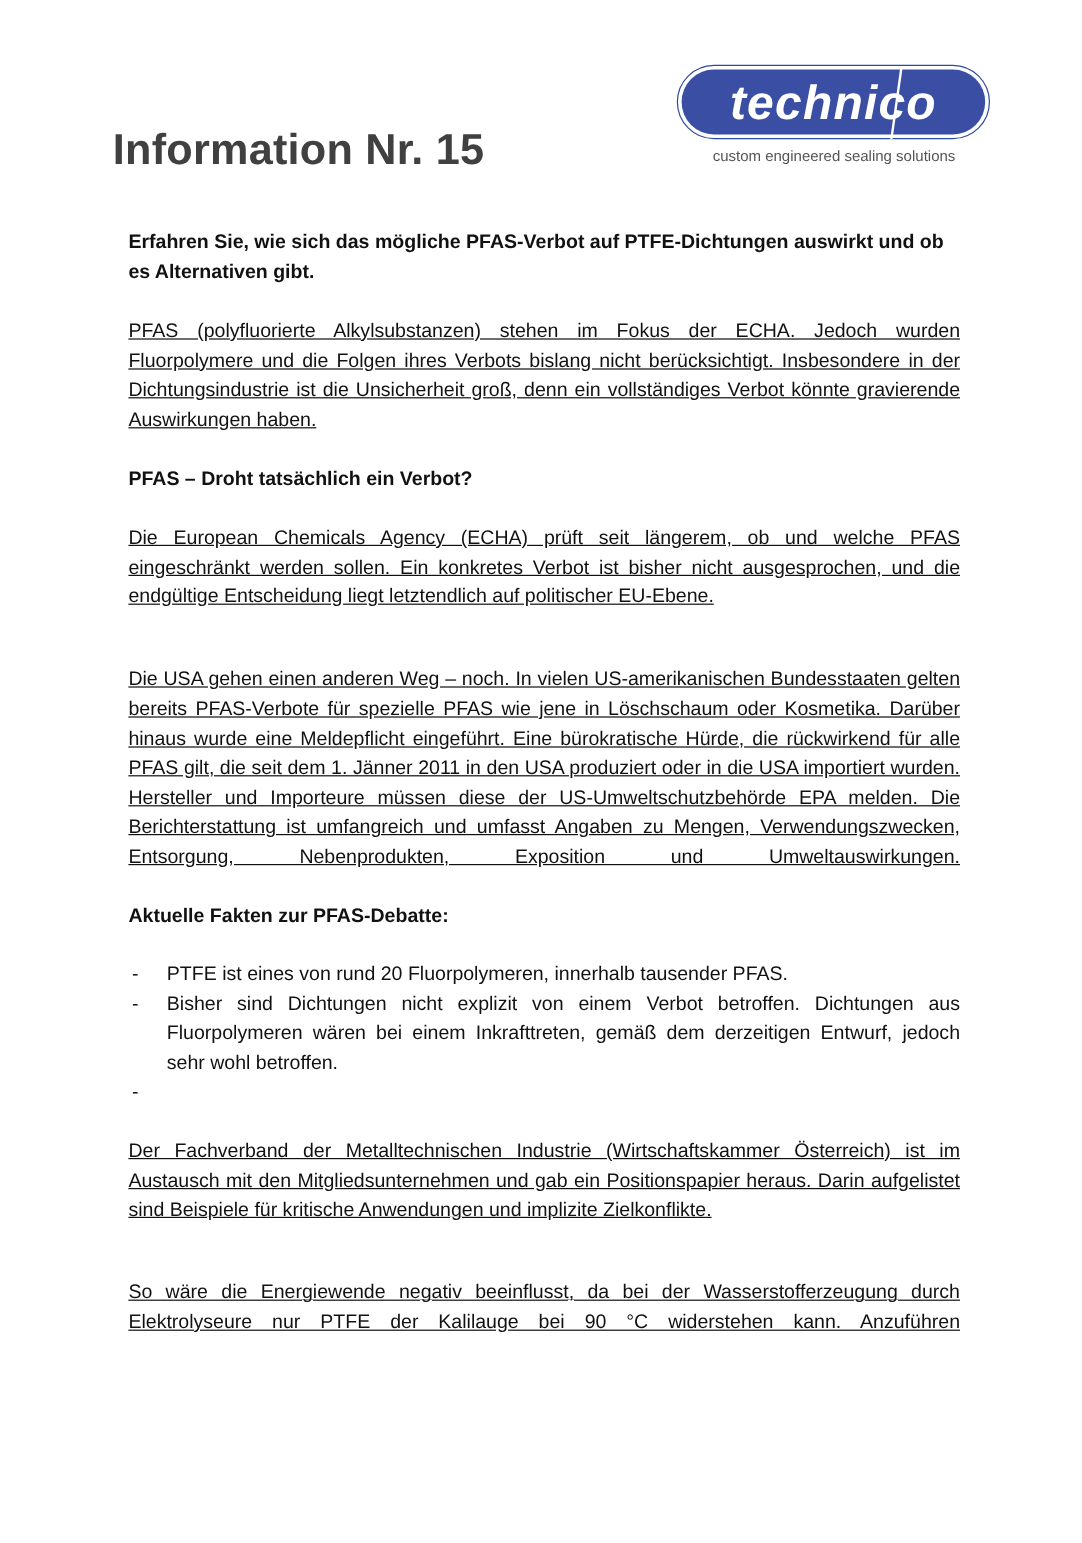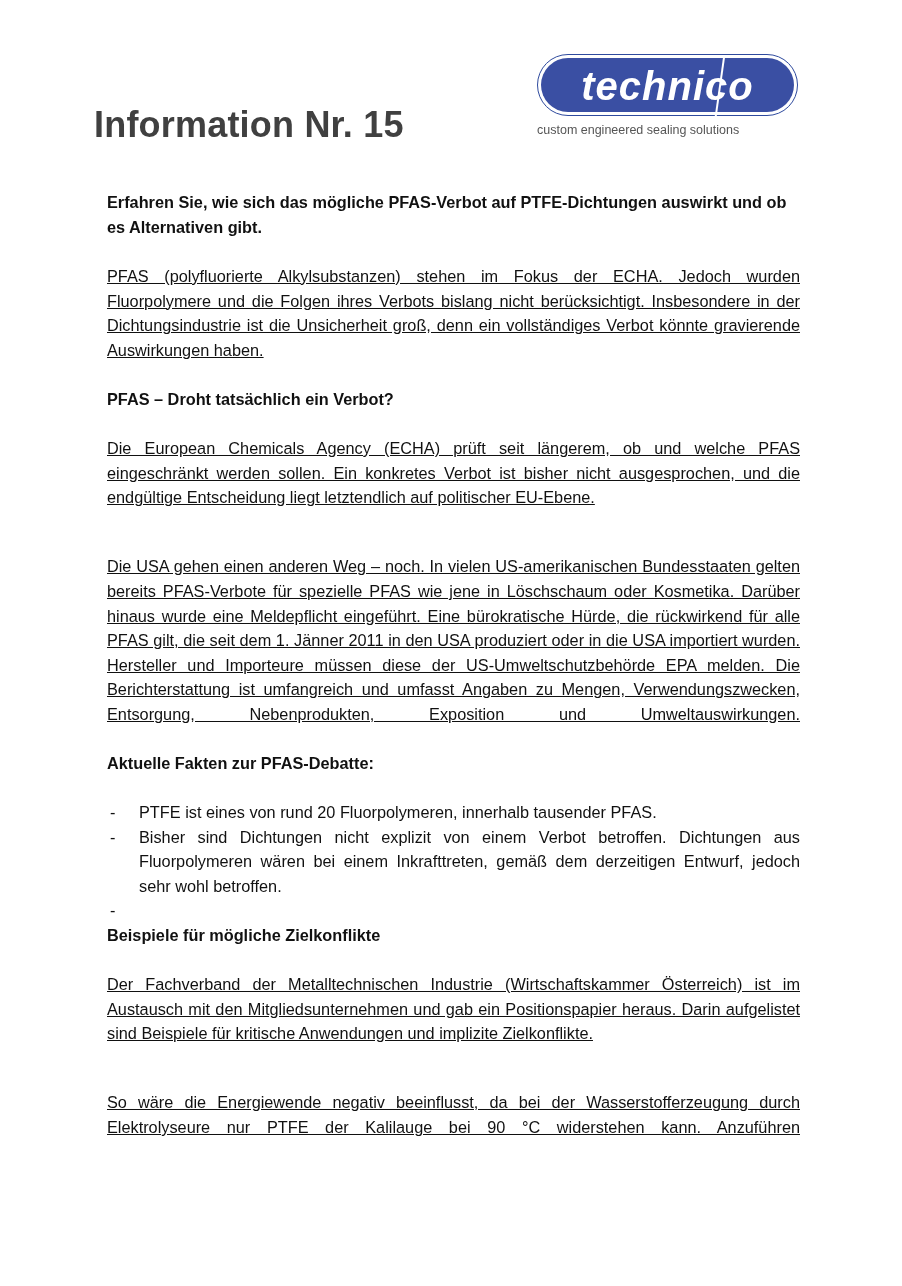--- a/index.html
+++ b/index.html
@@ -6,42 +6,42 @@
     body {
       width: 902px; height: 1286px; position: relative; overflow: hidden;
       font-family: "Liberation Sans", sans-serif; color: #111111;
     }
     .page-title {
       position: absolute; left: 94px; top: 104px;
       font-size: 36px; font-weight: bold; color: #404040;
       margin: 0; letter-spacing: 0.2px; white-space: nowrap;
     }
     .logo {
-      position: absolute; left: 537px; top: 54px; width: 263px; height: 86px; text-decoration: underline;
+      position: absolute; left: 564px; top: 54px; width: 263px; height: 86px; text-decoration: underline;
     }
     .logo-oval {
       position: absolute; left: 0; top: 0; width: 261px; height: 62px;
       border-radius: 32px; border: 1px solid #2e4a9e; background: #fff;
       box-sizing: border-box;
     }
     .logo-oval-inner {
       position: absolute; left: 3px; top: 3px; right: 3px; bottom: 3px;
       border-radius: 29px; background: #3a4fa3;
     }
     .logo-word {
       position: absolute; left: 0; right: 0; top: 9px; text-align: center;
       font-size: 40px; font-weight: bold; font-style: italic; color: #ffffff;
       letter-spacing: 1px; line-height: 44px;
     }
     .logo-slash {
       position: absolute; left: 181px; top: 1px; width: 2px; height: 60px;
       background: #ffffff; transform: skewX(-8deg);
     }
     .logo-tagline {
-      position: absolute; left: 0; width: 262px; top: 69px; 
+      position: absolute; left: 0; width: 262px; top: 69px; text-align: center;
       font-size: 12.5px; color: #555555; white-space: nowrap;
     }
     .content { position: absolute; left: 107px; top: 190px; width: 693px; }
     .heading {
       font-size: 16.3px; font-weight: bold; 
       line-height: 25px; margin: 0;
     }
     .para {
       font-size: 16.3px; line-height: 24.6px; text-align: justify;
       margin: 0; text-align-last: left; text-decoration: underline;
@@ -101,19 +101,18 @@
         <span>Bisher sind Dichtungen nicht explizit von einem Verbot betroffen. Dichtungen aus Fluorpolymeren wären bei einem Inkrafttreten, gemäß dem derzeitigen Entwurf, jedoch sehr wohl betroffen.</span>
       </li>
       <li>
         <span class="dash">-</span>
       </li>
     </ul>
   </section>
   <div class="gap"></div>
 
   <section>
-    <p class="heading">Beispiele für mögliche Zielkonflikte</p>
     <div class="gap-h"></div>
     <p class="para">Der Fachverband der Metalltechnischen Industrie (Wirtschaftskammer Österreich) ist im Austausch mit den Mitgliedsunternehmen und gab ein Positionspapier heraus. Darin aufgelistet sind Beispiele für kritische Anwendungen und implizite Zielkonflikte.</p>
     <div class="gap"></div>
     <p class="para last-line">So wäre die Energiewende negativ beeinflusst, da bei der Wasserstofferzeugung durch Elektrolyseure nur PTFE der Kalilauge bei 90 °C widerstehen kann. Anzuführen</p>
   </section>
 </div>
 
 </body></html>

